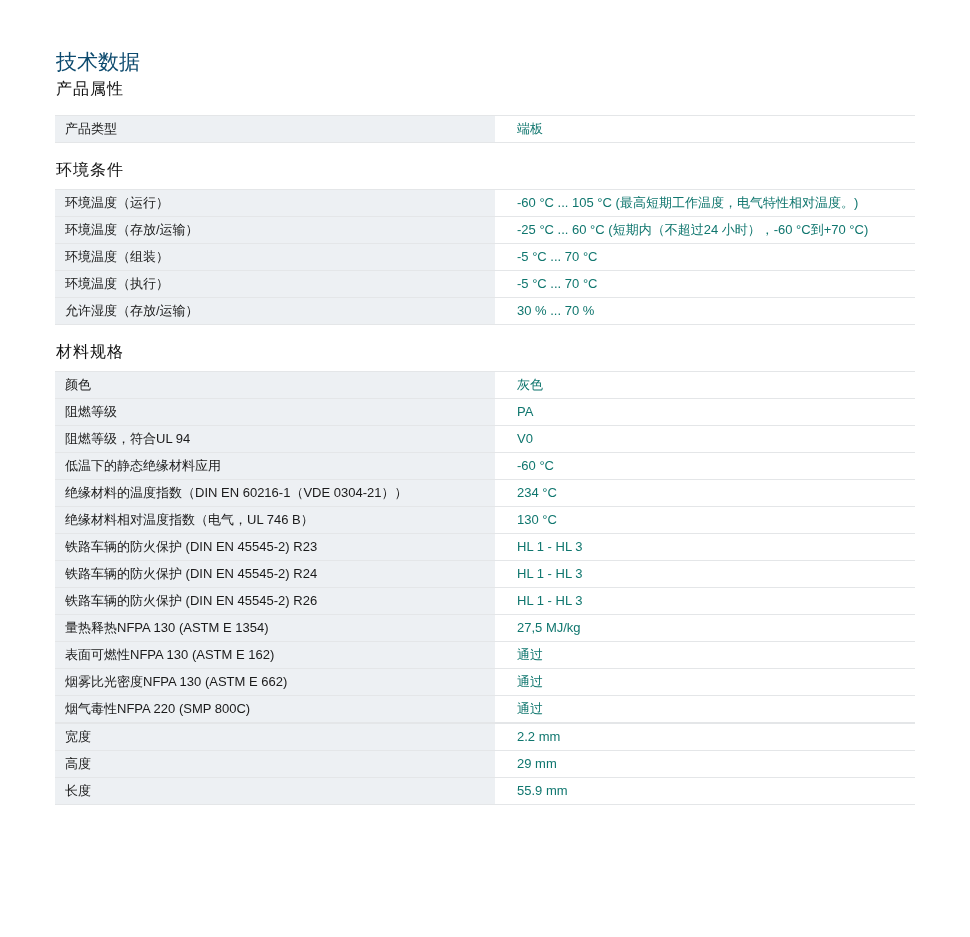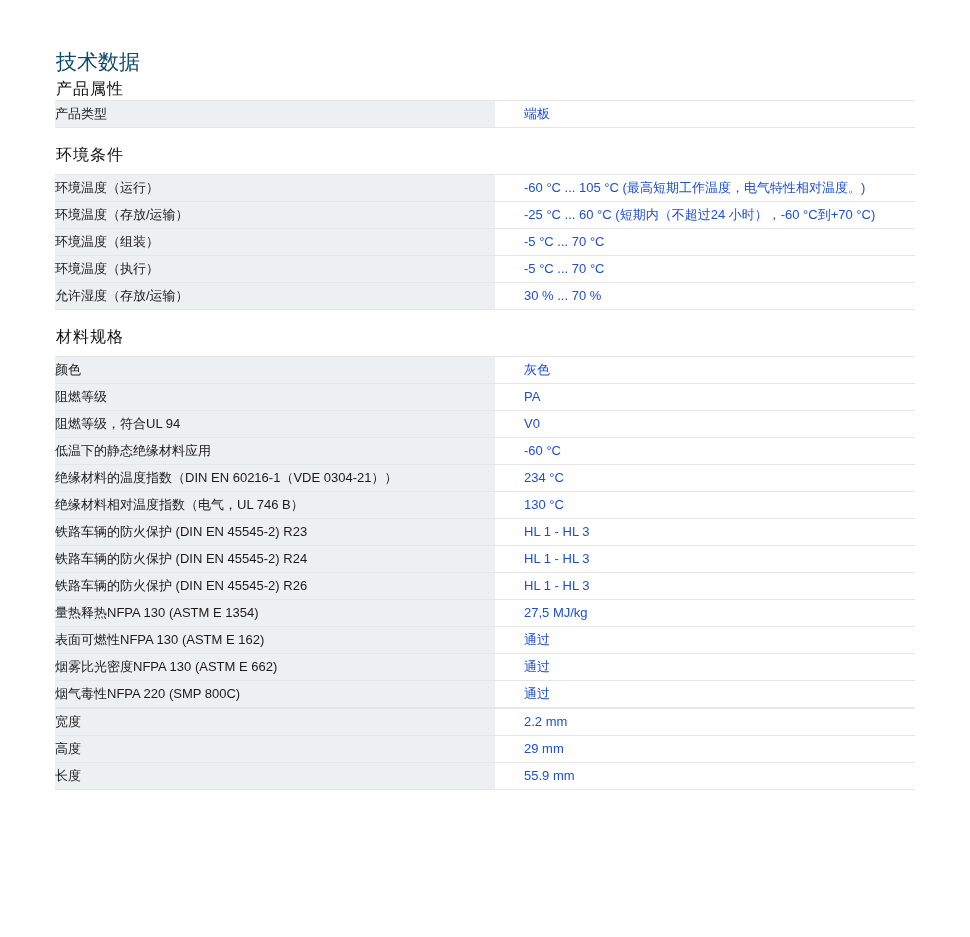--- a/index.html
+++ b/index.html
@@ -26,21 +26,21 @@
     }
     .section-title {
       font-size: 16px;
       line-height: 22px;
       font-weight: normal;
       color: #111;
       margin-left: 1px;
       letter-spacing: 1px;
     }
     .section { }
-    .section.first .section-title { margin-top: 2px; margin-bottom: 0; }
+    .section.first .section-title { margin-top: 2px; margin-bottom: 15px; }
     .section .section-title { margin-top: 16px; margin-bottom: 8px; }
     table.spec {
       width: 860px;
       border-collapse: collapse;
       table-layout: fixed;
     }
     table.spec tr {
       height: 27px;
     }
     table.spec td {
@@ -48,27 +48,28 @@
       line-height: 26px;
       border-top: 1px solid #e4e6e8;
       border-bottom: 1px solid #e4e6e8;
       white-space: nowrap;
       overflow: hidden;
       vertical-align: middle;
     }
     table.spec td.label {
       width: 440px;
       background: #edf0f3;
+      padding-left: 10px;
       color: #1a1a1a;
     }
     table.spec td.value {
       width: 420px;
       background: #ffffff;
-      padding-left: 29px;
-      color: #1d4ed8;
+      padding-left: 22px;
+      color: #0f766e;
     }
   </style>
 </head>
 <body>
 
 <div class="page">
   <h1 class="page-title">技术数据</h1>
 
   <div class="section first">
     <h2 class="section-title">产品属性</h2>

